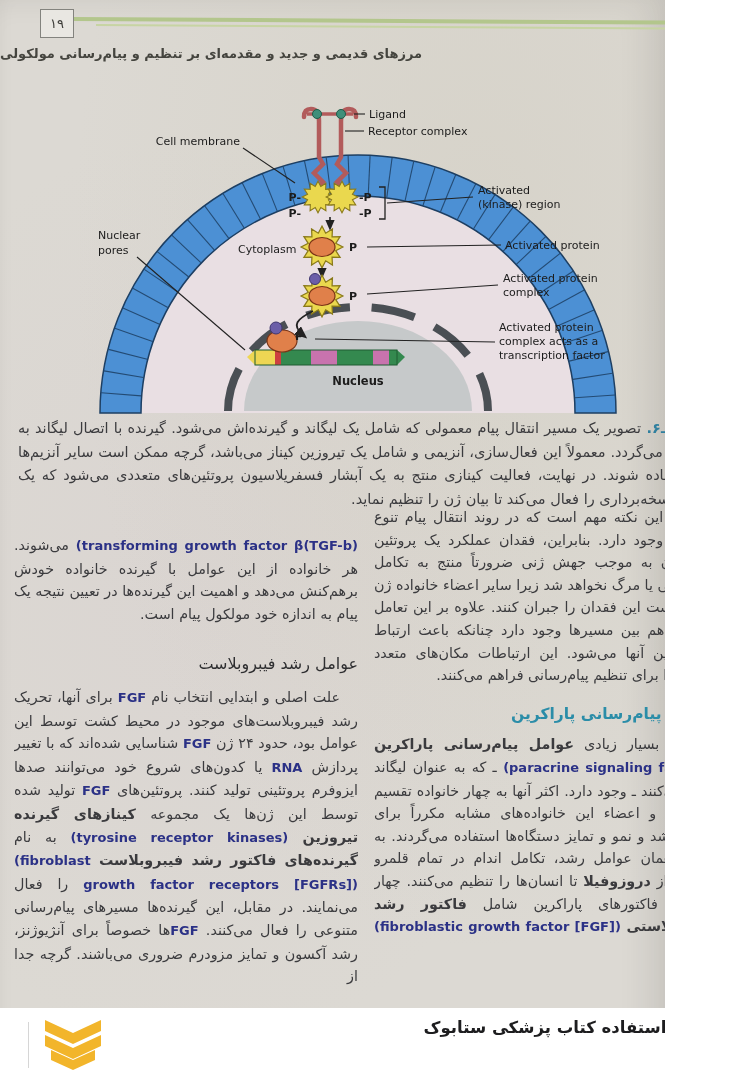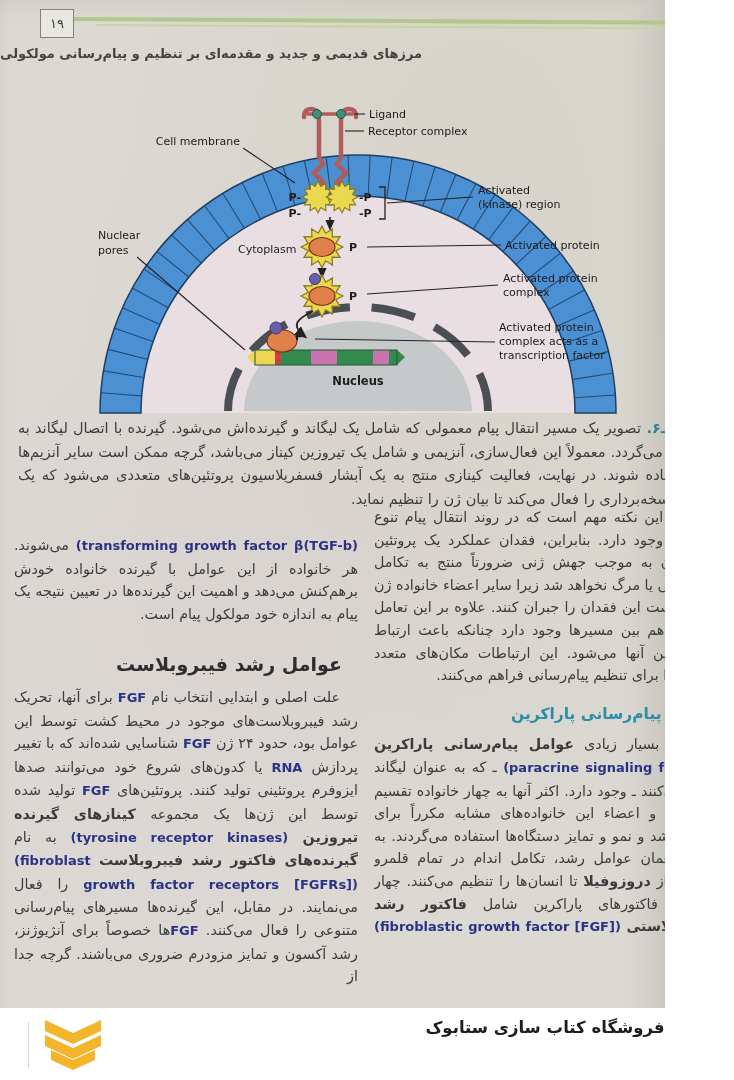--- a/index.html
+++ b/index.html
@@ -26,21 +26,21 @@
   .nuc{font-size:11.5px;font-weight:bold;}
   
   .caption{position:absolute;left:18px;top:417px;width:698px;direction:rtl;text-align:justify;
     font-size:14.5px;line-height:23.5px;color:#3b3b3e;}
   .col{position:absolute;direction:rtl;text-align:justify;font-size:14.3px;line-height:22.6px;color:#3b3b3e;}
   .col-left{left:14px;top:534px;width:344px;height:474px;overflow:hidden;}
   .col-right{left:374px;top:506px;width:342px;height:474px;overflow:hidden;}
   .col p{margin:0;}
   .col p.ind{text-indent:18px;}
   .h-teal{margin:16px 0 8px;font-size:15.5px;font-weight:bold;color:#2b8da8;}
-  .h-black{margin:28px 16px 10px;font-size:19px;font-weight:bold;color:#2e2e30;}
+  .h-black{margin:28px 0 10px;font-size:16px;font-weight:normal;color:#2e2e30;}
   .b{font-weight:bold;}
   .en{font-weight:bold;color:#2b3186;font-size:13px;direction:ltr;unicode-bidi:isolate;}
   .figl{font-weight:bold;color:#2f7f9e;}
   
   .footer{position:absolute;left:0;top:1008px;width:734px;height:72px;background:#ffffff;}
   .store{position:absolute;right:24px;top:10px;width:330px;text-align:center;direction:rtl;
     font-size:16.5px;font-weight:bold;color:#1d1d1f;}
   .site{position:absolute;right:18px;top:37px;width:340px;text-align:center;direction:ltr;
     font-size:19px;font-weight:bold;letter-spacing:6px;color:#1d1d1f;}
   .site .accent{color:#eeb02c;}
@@ -198,21 +198,21 @@
     <p class="ind"><span>علت اصلی و ابتدایی انتخاب نام </span><span class="en">FGF</span><span> برای آنها، تحریک رشد فیبروبلاست‌های موجود در محیط کشت توسط این عوامل بود، حدود ۲۴ ژن </span><span class="en">FGF</span><span> شناسایی شده‌اند که با تغییر پردازش </span><span class="en">RNA</span><span> یا کدون‌های شروع خود می‌توانند صدها ایزوفرم پروتئینی تولید کنند. پروتئین‌های </span><span class="en">FGF</span><span> تولید شده توسط این ژن‌ها یک مجموعه </span><span class="b">کینازهای گیرنده تیروزین </span><span class="en">(tyrosine receptor kinases)</span><span> به نام </span><span class="b">گیرنده‌های فاکتور رشد فیبروبلاست </span><span class="en">(fibroblast growth factor receptors [FGFRs])</span><span> را فعال می‌نمایند. در مقابل، این گیرنده‌ها مسیرهای پیام‌رسانی متنوعی را فعال می‌کنند. </span><span class="en">FGF</span><span>ها خصوصاً برای آنژیوژنز، رشد آکسون و تمایز مزودرم ضروری می‌باشند. گرچه جدا از</span></p>
   </div>
 
   <div class="col col-right">
     <p><span>توجه به این نکته مهم است که در روند انتقال پیام تنوع فراوانی وجود دارد. بنابراین، فقدان عملکرد یک پروتئین پیام‌رسان به موجب جهش ژنی ضرورتاً منتج به تکامل غیرطبیعی یا مرگ نخواهد شد زیرا سایر اعضاء خانواده ژن ممکن است این فقدان را جبران کنند. علاوه بر این تعامل متقابلی هم بین مسیرها وجود دارد چنانکه باعث ارتباط نزدیک بین آنها می‌شود. این ارتباطات مکان‌های متعدد دیگری را برای تنظیم پیام‌رسانی فراهم می‌کنند.</span></p>
     <h3 class="h-teal">عوامل پیام‌رسانی پاراکرین</h3>
     <p class="ind"><span>تعداد بسیار زیادی </span><span class="b">عوامل پیام‌رسانی پاراکرین </span><span class="en">(paracrine signaling factors)</span><span> ـ که به عنوان لیگاند عمل می‌کنند ـ وجود دارد. اکثر آنها به چهار خانواده تقسیم می‌شوند و اعضاء این خانواده‌های مشابه مکرراً برای تنظیم رشد و نمو و تمایز دستگاه‌ها استفاده می‌گردند. به علاوه، همان عوامل رشد، تکامل اندام در تمام قلمرو جانوری از </span><span class="b">دروزوفیلا</span><span> تا انسان‌ها را تنظیم می‌کنند. چهار خانواده فاکتورهای پاراکرین شامل </span><span class="b">فاکتور رشد فیبروبلاستی </span><span class="en">(fibroblastic growth factor [FGF])</span><span> ، </span><span class="en">WNT</span><span> ،</span></p>
   </div>
 
   <div class="footer">
-    <div class="store">فروشگاه کتاب سازی ستابوک</div>
+    <div class="store">استفاده کتاب پزشکی ستابوک</div>
     <div class="logo">
       <div class="divider"></div>
       <svg width="64" height="58" viewBox="0 0 64 58">
         <polygon points="4,4 32,17 60,4 60,15 32,28 4,15" fill="#f2b52b"></polygon>
         <polygon points="4,19 32,32 60,19 60,30 32,43 4,30" fill="#f2b52b"></polygon>
         <polygon points="10,34 32,44 54,34 54,44 32,54 10,44" fill="#f2b52b"></polygon>
       </svg>
     </div>
   </div>
 

